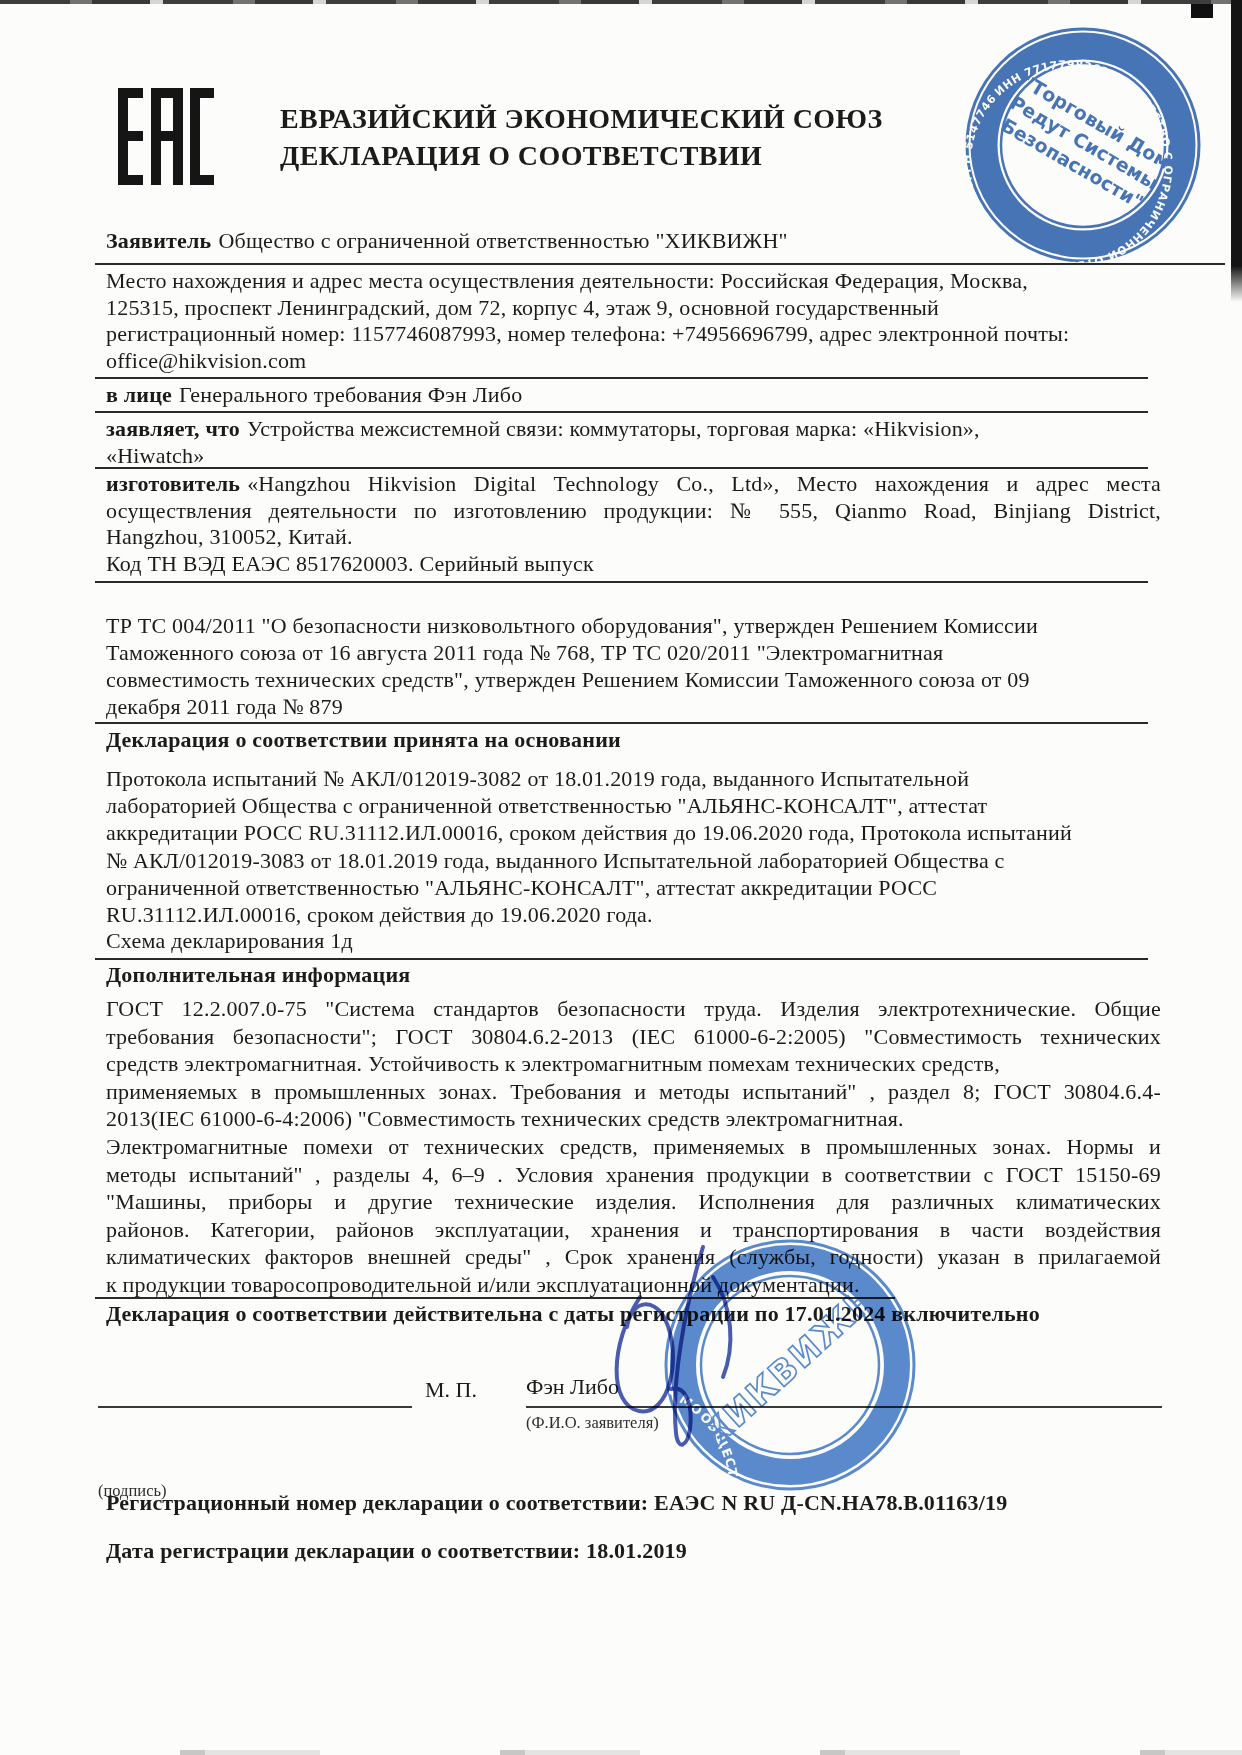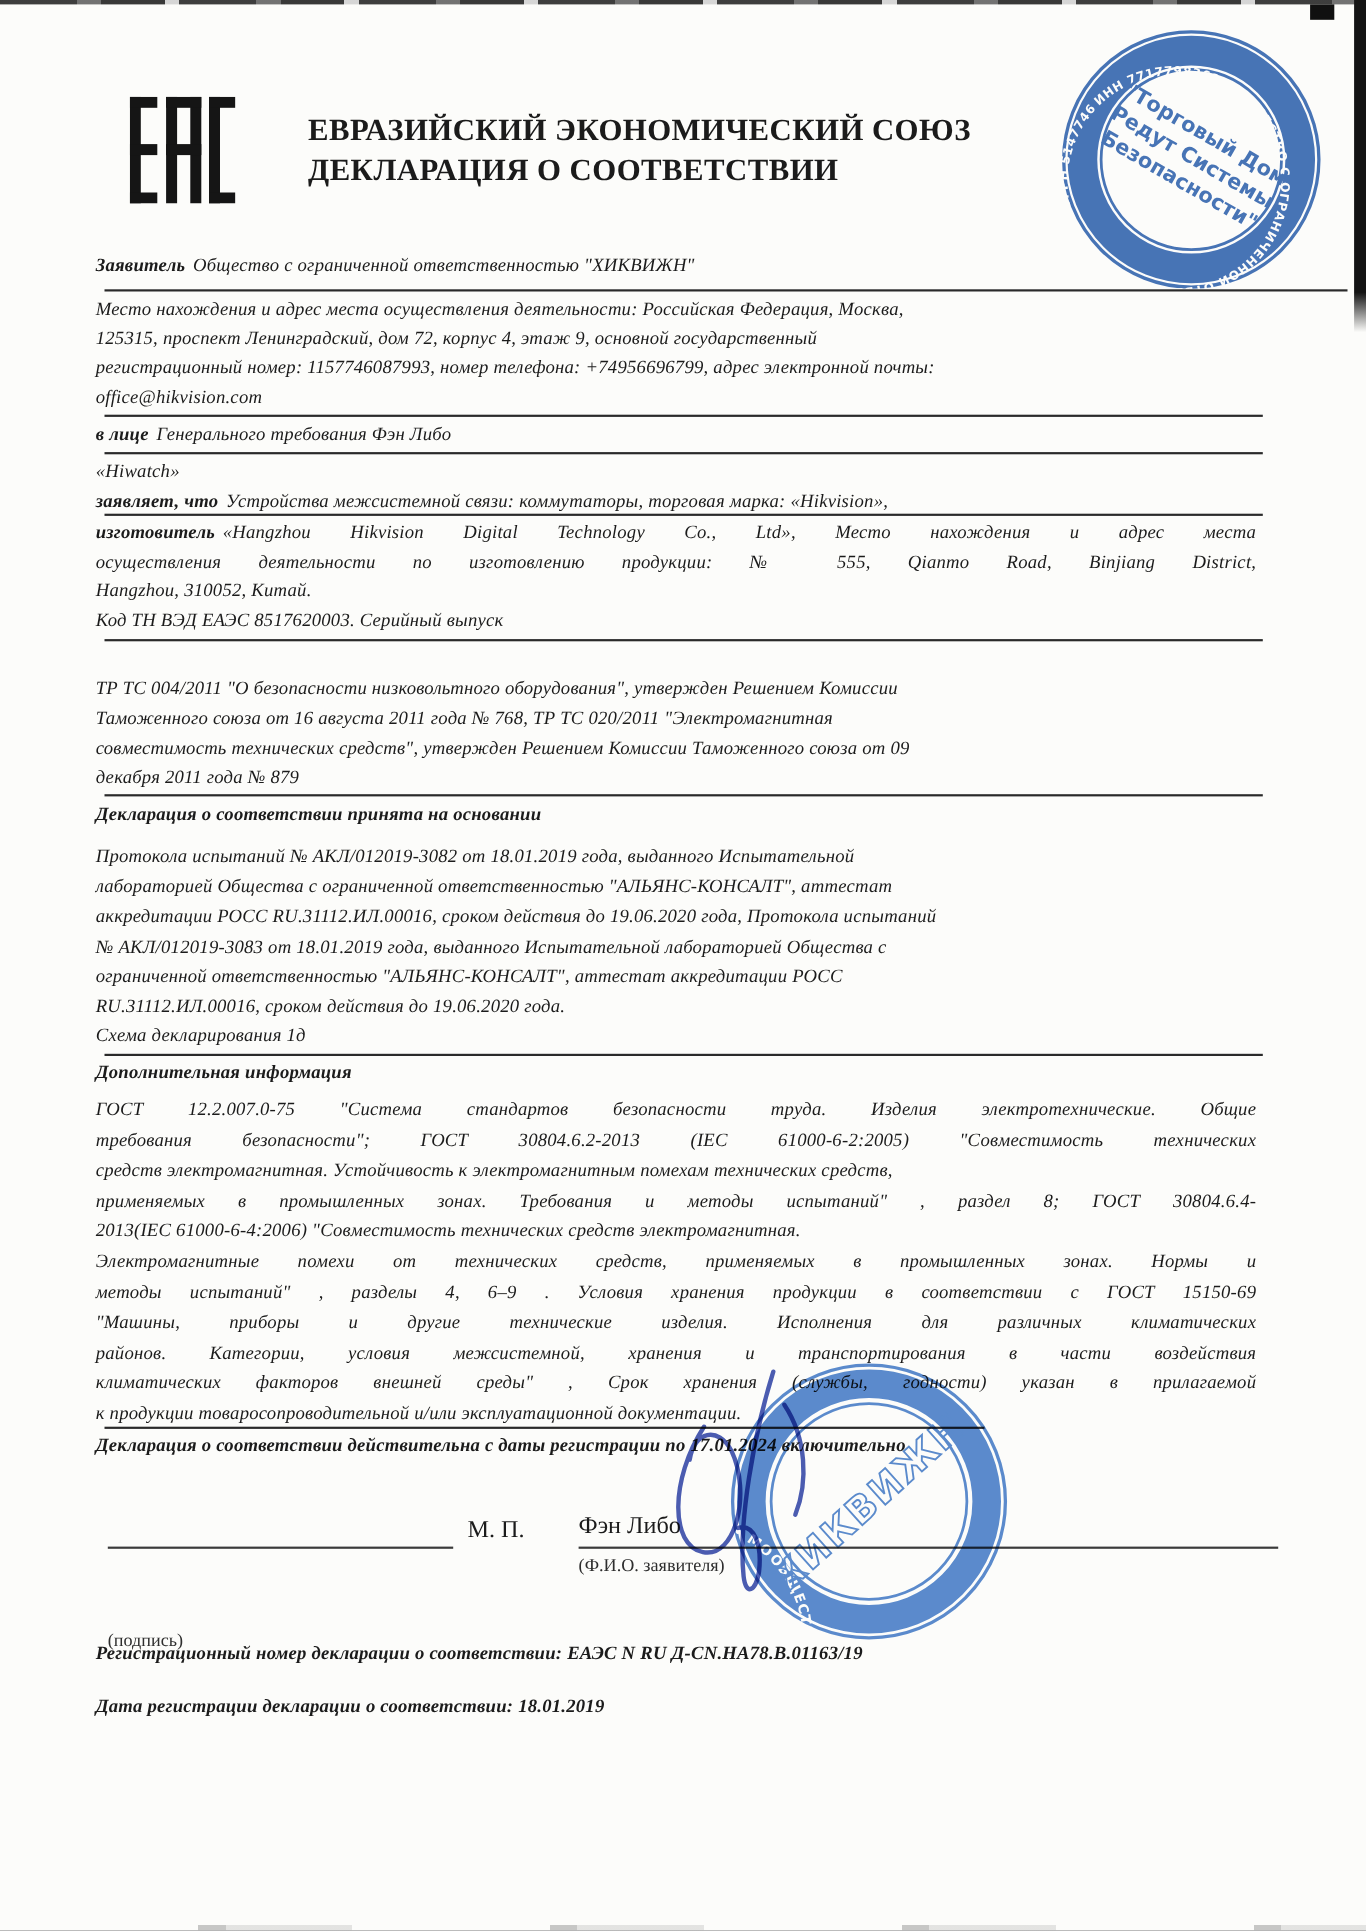--- a/index.html
+++ b/index.html
@@ -1,19 +1,19 @@
 <!DOCTYPE html>
 <html><head>
 <meta charset="utf-8">
 <style>
   html,body{margin:0;padding:0;background:#8a8a8a;}
   .page{position:relative;width:1242px;height:1755px;margin:0 auto;background:#fcfcfa;overflow:hidden;
         font-family:"Liberation Serif",serif;color:#1b1b1b;}
   .abs{position:absolute;}
-  .row{position:absolute;left:87px;width:1055px;font-size:17px;line-height:26.6px;letter-spacing:.2px;font-style:italic;}
+  .row{position:absolute;left:106px;width:1055px;font-size:22px;line-height:26.6px;letter-spacing:.2px;}
   .ln{white-space:nowrap;}
   .jl{white-space:normal;text-align:justify;text-align-last:justify;}
   .lead{font-weight:bold;margin-right:7px;}
   .bold{font-weight:bold;}
   .rule{position:absolute;left:95px;height:2px;background:#2a2a2a;}
   .small{font-size:16.5px;color:#2e2e2e;}
   .center{}
   
   .top-strip{left:0;top:0;width:1242px;height:4px;opacity:.85;
      background:repeating-linear-gradient(90deg,#1c1c1c 0 70px,#5a5a5a 70px 92px,#161616 92px 150px,#cfcfcf 150px 163px);}
@@ -68,22 +68,22 @@
     <div class="ln">office@hikvision.com</div>
   </div>
   <div class="rule" style="top:377px;width:1053px"></div>
 
   <div class="row" style="top:382px">
     <span class="lead">в лице</span><span>Генерального требования Фэн Либо</span>
   </div>
   <div class="rule" style="top:411px;width:1053px"></div>
 
   <div class="row" style="top:416px">
+    <div class="ln"><span class="lead">заявляет, что</span><span>Устройства межсистемной связи:  коммутаторы, торговая марка:  «Hikvision»,</span></div>
     <div class="ln">«Hiwatch»</div>
-    <div class="ln"><span class="lead">заявляет, что</span><span>Устройства межсистемной связи:  коммутаторы, торговая марка:  «Hikvision»,</span></div>
   </div>
   <div class="rule" style="top:467px;width:1053px"></div>
 
   <div class="row" style="top:471px">
     <div class="jl"><span class="lead">изготовитель</span><span>«Hangzhou Hikvision Digital Technology Co., Ltd», Место нахождения и адрес места</span></div>
     <div class="jl">осуществления деятельности по изготовлению продукции: № 555, Qianmo Road, Binjiang District,</div>
     <div class="ln">Hangzhou, 310052, Китай.</div>
   </div>
 
   <div class="row" style="top:551px">Код ТН ВЭД ЕАЭС 8517620003. Серийный выпуск</div>
@@ -116,21 +116,21 @@
 
   <div class="row" style="top:995px;line-height:27.6px">
     <div class="jl">ГОСТ 12.2.007.0-75  "Система стандартов безопасности труда. Изделия электротехнические. Общие</div>
     <div class="jl">требования безопасности";  ГОСТ 30804.6.2-2013 (IEC 61000-6-2:2005)  "Совместимость технических</div>
     <div class="ln">средств электромагнитная. Устойчивость к электромагнитным помехам технических средств,</div>
     <div class="jl">применяемых в промышленных зонах. Требования и методы испытаний"  , раздел 8; ГОСТ 30804.6.4-</div>
     <div class="ln">2013(IEC 61000-6-4:2006)  "Совместимость технических средств электромагнитная.</div>
     <div class="jl">Электромагнитные помехи от технических средств, применяемых в промышленных зонах. Нормы и</div>
     <div class="jl">методы испытаний" , разделы 4, 6–9 . Условия хранения продукции в соответствии с ГОСТ 15150-69</div>
     <div class="jl">"Машины, приборы и другие технические изделия. Исполнения для различных климатических</div>
-    <div class="jl">районов. Категории, условия межсистемной, хранения и транспортирования в части воздействия</div>
+    <div class="jl">районов. Категории, районов эксплуатации, хранения и транспортирования в части воздействия</div>
     <div class="jl">климатических факторов внешней среды"  , Срок хранения (службы, годности) указан в прилагаемой</div>
     <div class="ln">к продукции товаросопроводительной и/или эксплуатационной документации.</div>
   </div>
   <div class="rule" style="top:1297px;width:800px"></div>
 
   <div class="row bold" style="top:1301px">Декларация о соответствии  действительна с даты регистрации по 17.01.2024 включительно</div>
 
   <div class="abs" style="left:425px;top:1377px;font-size:22px">М. П.</div>
   <div class="sigline" style="left:98px;top:1406px;width:314px"></div>
   <div class="abs small center" style="left:98px;top:1481px;width:314px">(подпись)</div>

